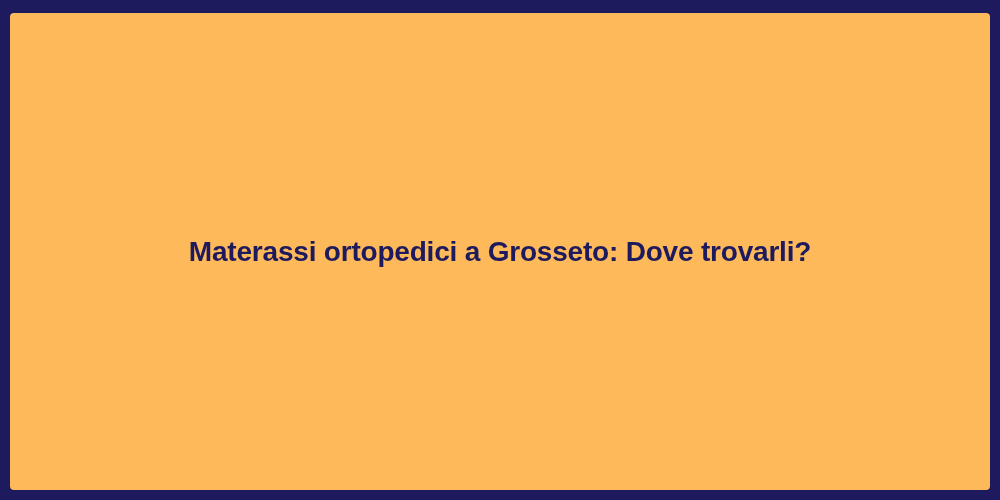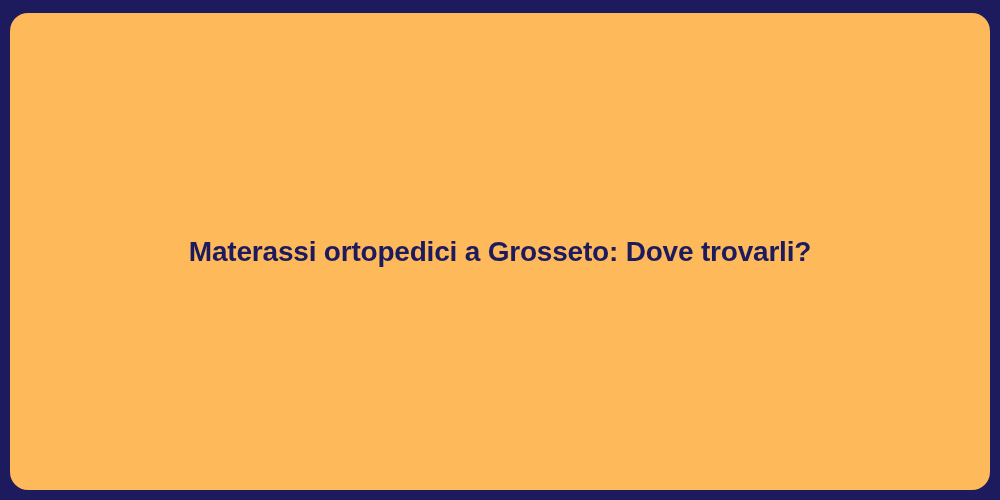--- a/index.html
+++ b/index.html
@@ -24,21 +24,21 @@
 
   .hero-card {
     position: absolute;
     left: 10px;
     top: 13px;
     right: 10px;
     bottom: 10px;
     width: 980px;
     height: 477px;
     background: #FDB95A;
-    border-radius: 18px;
+    border-radius: 4px;
     box-sizing: border-box;
     display: flex;
     align-items: center;
     justify-content: center;
   }
 
   .hero-title {
     margin: 0;
     padding: 0 40px;
     width: 100%;

